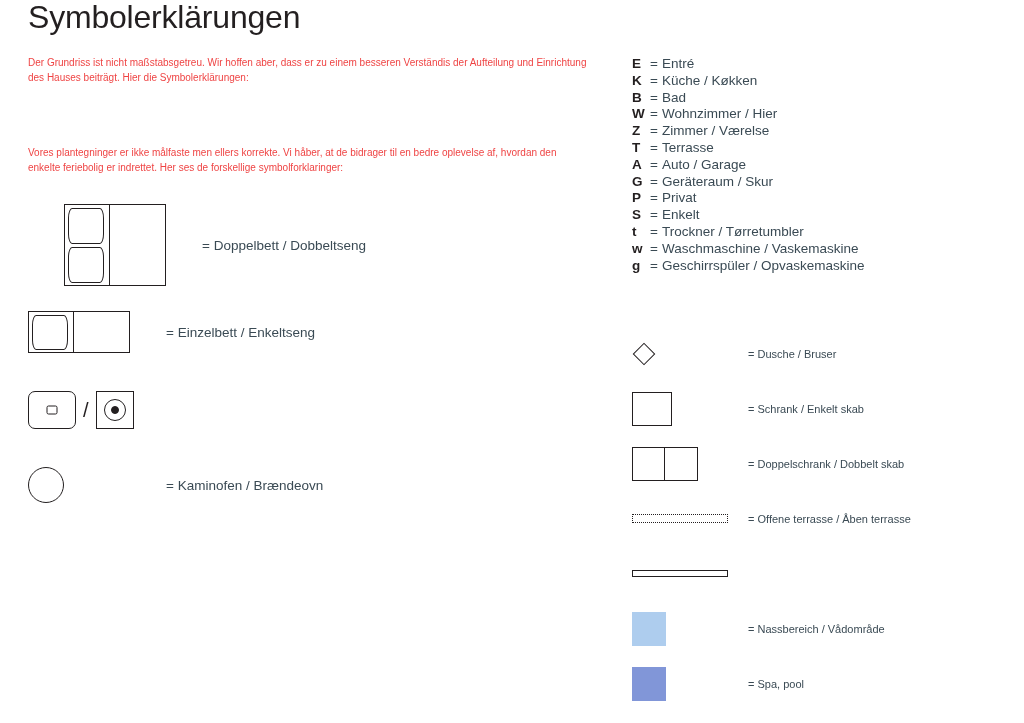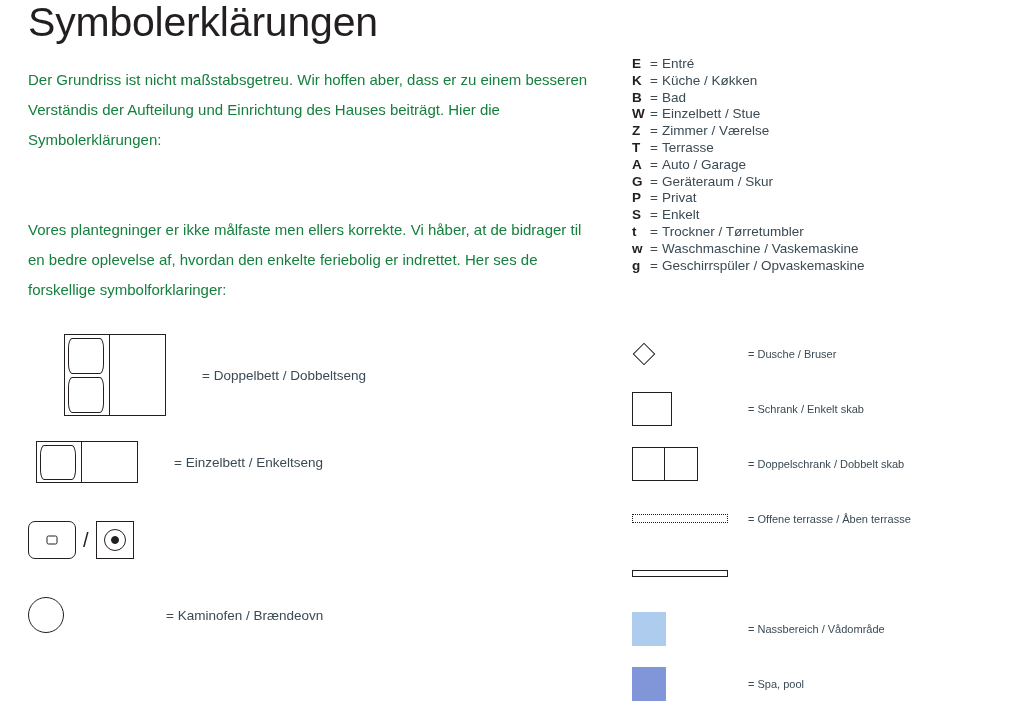--- a/index.html
+++ b/index.html
@@ -20,35 +20,35 @@
   }
 
   
   .left-col {
     position: absolute;
     left: 28px;
     top: 0px;
     width: 560px;
   }
   h1.title {
-    font-size: 41px;
+    font-size: 32px;
     font-weight: normal;
     letter-spacing: -0.2px;
     margin: 0;
     padding: 0;
     line-height: 1.1;
     color: #231f20;
   }
   .title-de { margin-top: 4px; }
   .title-dk { margin-top: 0px; }
 
   .para {
-    font-size: 15px;
-    line-height: 30px;
-    color: #15803d;
+    font-size: 10px;
+    line-height: 15px;
+    color: #ef4444;
     margin: 0;
   }
   .para-de { margin-top: 20px; }
   .para-dk { margin-top: 18px; }
 
   .spacer-de { height: 42px; }
 
   
   .sym-list { margin-top: 22px; }
   .sym-row {
@@ -325,21 +325,21 @@
         <div class="sym-art">
           <div class="bed-double">
             <div class="pillow p1"></div>
             <div class="pillow p2"></div>
             <div class="divider"></div>
           </div>
         </div>
         <div class="sym-label">= Doppelbett / Dobbeltseng</div>
       </div>
 
-      <div class="sym-row" style="min-height:78px;margin-left:8px;">
+      <div class="sym-row" style="min-height:78px;">
         <div class="sym-art">
           <div class="bed-single">
             <div class="pillow"></div>
             <div class="divider"></div>
           </div>
         </div>
         <div class="sym-label">= Einzelbett / Enkeltseng</div>
       </div>
 
 
@@ -382,21 +382,21 @@
         <span class="abbr-val">Küche / Køkken</span>
       </div>
       <div class="abbr-row">
         <span class="abbr-key">B</span>
         <span class="abbr-eq">=</span>
         <span class="abbr-val">Bad</span>
       </div>
       <div class="abbr-row">
         <span class="abbr-key">W</span>
         <span class="abbr-eq">=</span>
-        <span class="abbr-val">Einzelbett / Stue</span>
+        <span class="abbr-val">Wohnzimmer / Hier</span>
       </div>
       <div class="abbr-row">
         <span class="abbr-key">Z</span>
         <span class="abbr-eq">=</span>
         <span class="abbr-val">Zimmer / Værelse</span>
       </div>
       <div class="abbr-row">
         <span class="abbr-key">T</span>
         <span class="abbr-eq">=</span>
         <span class="abbr-val">Terrasse</span>

